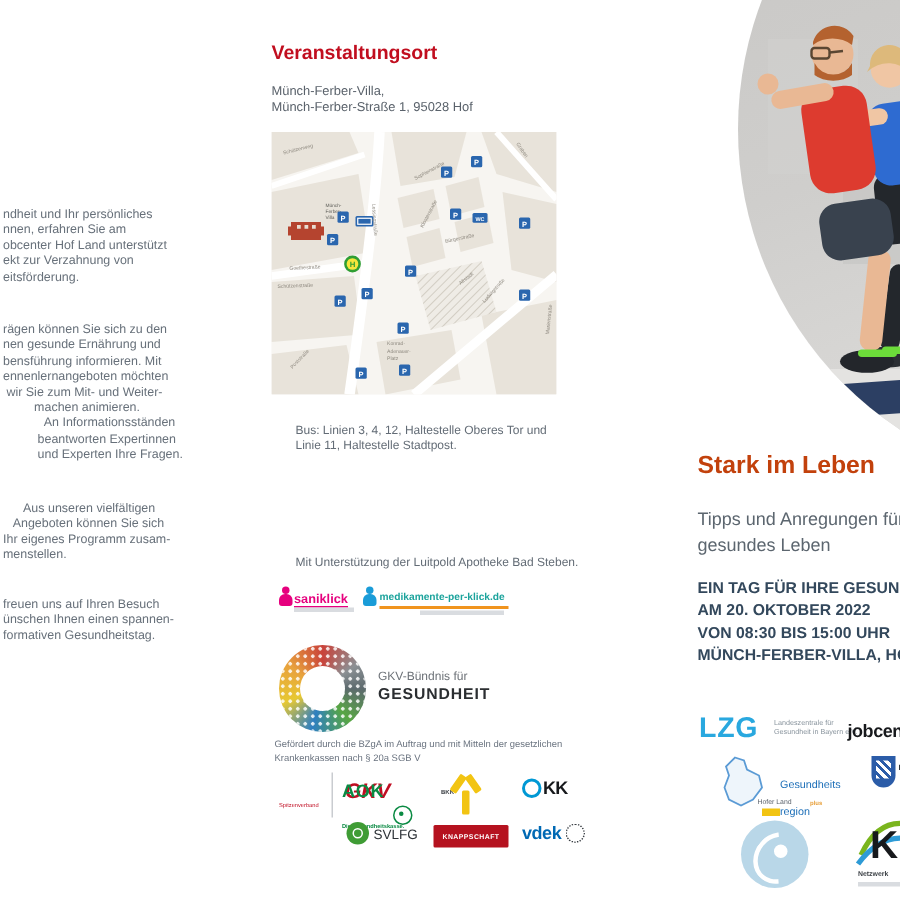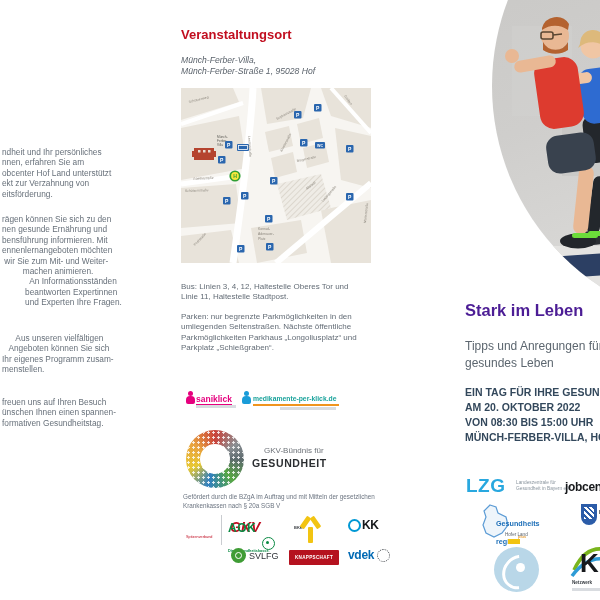--- a/index.html
+++ b/index.html
@@ -8,22 +8,22 @@
   .abs{position:absolute;}
   .pre{white-space:pre-line;}
 
   
   .lp{font-size:8.3px;line-height:10.4px;color:#67707a;white-space:pre;}
   .lp-quote{font-style:italic;color:#7b838c;font-size:8.6px;line-height:10.2px;}
   .lp-note{color:#c41425;}
 
   
   .venue-heading{font-size:13px;font-weight:bold;color:#c10e1f;}
-  .mid-body{font-size:8px;line-height:10.4px;color:#636c76;}
-  .mid-addr{font-size:8.6px;line-height:10.6px;color:#5a626b;font-style:italic;}
+  .mid-body{font-size:8px;line-height:10.4px;color:#636c76;margin-left:16px;}
+  .mid-addr{font-size:8.6px;line-height:10.6px;color:#5a626b;}
 
   
   .map{left:181px;top:88px;width:190px;height:175px;background:#f7f5f1;}
   .map text{font-size:3.4px;fill:#8f8a80;}
   .map .pmark{font-size:5px;fill:#fff;font-weight:bold;}
   .map .wcmark{font-size:3.6px;fill:#fff;font-weight:bold;}
   .map .hmark{font-size:5.2px;fill:#2f9e33;font-weight:bold;}
   .map .villa{font-size:3.2px;fill:#5a5a55;}
   .map .platz{font-size:3.4px;fill:#8f8a80;}
 
@@ -65,48 +65,48 @@
   .vdek-txt{font-size:12px;font-weight:bold;color:#0069b4;letter-spacing:-0.3px;}
   .vdek-circ{width:11px;height:11px;border:1.6px dotted #3a3f44;border-radius:50%;}
   .vdiv{width:1px;height:30px;background:#c9ccd0;}
 
   
   .photo{left:492px;top:-154px;width:480px;height:480px;border-radius:50%;overflow:hidden;
     background:linear-gradient(160deg,#c6c5c3 0%,#cfcecc 45%,#dbdad8 75%,#e7e6e4 100%);}
   .badge{left:478px;top:171px;width:98px;height:98px;border-radius:50%;background:#ae1f2f;border:2px solid #fff;
     display:flex;align-items:center;justify-content:center;text-align:center;
     color:#fff;font-size:10.5px;font-weight:bold;line-height:13px;}
-  .cover-title{font-size:16.5px;font-weight:bold;color:#4c1d95;}
+  .cover-title{font-size:16.5px;font-weight:bold;color:#c2410c;}
   .cover-sub{font-size:12px;line-height:16.5px;color:#5c666f;}
   .cover-details{font-size:10.5px;line-height:15px;font-weight:bold;color:#33485c;}
 
   
   .lzg-txt{font-size:19px;font-weight:bold;color:#29a8df;letter-spacing:.5px;}
   .lzg-sub{font-size:4.8px;line-height:6px;color:#8a959e;}
   .jobcenter-txt{font-size:12px;font-weight:bold;color:#17191c;letter-spacing:-0.3px;}
-  .greg-1{font-size:7.2px;font-weight:bold;color:#1d6fb8;}
+  .greg-1{font-size:7.2px;font-weight:normal;color:#1d6fb8;margin-left:24px;}
   .greg-plus{font-size:4px;color:#e8a13d;font-weight:bold;vertical-align:super;}
   .greg-sub{font-size:4.6px;color:#5a626b;}
   .shield{width:16px;height:21px;background:#2b5ca8;border-radius:0 0 8px 8px;position:relative;}
   .shield::after{content:"";position:absolute;left:3px;top:3px;width:10px;height:12px;
     background:repeating-linear-gradient(45deg,#fff 0 2px,#2b5ca8 2px 4px);}
   .lk-txt{font-size:5.2px;color:#2e3338;font-weight:bold;}
   .koki{width:45px;height:45px;border-radius:50%;background:#b9d7e8;position:relative;}
   .koki::before{content:"";position:absolute;left:9px;top:7px;width:26px;height:30px;border:3px solid #ffffff;
     border-radius:50%;border-top-color:transparent;border-right-color:transparent;transform:rotate(40deg);}
   .koki::after{content:"";position:absolute;left:22px;top:16px;width:9px;height:9px;border-radius:50%;background:#fff;}
   .netz-k{font-size:26px;font-weight:bold;color:#17191c;}
   .netz-sub{font-size:4.6px;color:#3a3f44;font-weight:bold;}
 </style>
 </head>
 <body>
 
 <div class="page">
 
-  <div class="abs lp" style="left:2px;top:147px;">ndheit und Ihr persönliches
+  <div class="abs lp" style="left:2px;top:137px;">ndheit und Ihr persönliches
 nnen, erfahren Sie am
 obcenter Hof Land unterstützt
 ekt zur Verzahnung von
 eitsförderung.</div>
   <div class="abs lp" style="left:2px;top:214px;">rägen können Sie sich zu den
 nen gesunde Ernährung und
 bensführung informieren. Mit
 ennenlernangeboten möchten
  wir Sie zum Mit- und Weiter-
          machen animieren.
@@ -258,24 +258,21 @@
         <text transform="translate(14,158) rotate(-46)">Poststraße</text>
         <text class="platz" x="77" y="142">Konrad-</text>
         <text class="platz" x="77" y="147">Adenauer-</text>
         <text class="platz" x="77" y="152">Platz</text>
       </g>
     </svg>
   </div>
 
   <div class="abs mid-body pre" style="left:181px;top:282px;">Bus: Linien 3, 4, 12, Haltestelle Oberes Tor und
 Linie 11, Haltestelle Stadtpost.</div>
-  <div class="abs mid-body pre" style="left:181px;top:312px;">Parken: nur begrenzte Parkmöglichkeiten in den
-umliegenden Seitenstraßen. Nächste öffentliche
-Parkmöglichkeiten Parkhaus „Longoliusplatz“ und
-Parkplatz „Schießgraben“.</div>
+  <div class="abs mid-body" style="left:181px;top:370px;">Mit Unterstützung der Luitpold Apotheke Bad Steben.</div>
 
   <div class="abs" style="left:182px;top:391px;width:54px;">
     <div class="figure-head abs" style="left:6px;top:0;background:#e6007e;"></div>
     <div class="figure-body abs" style="left:4px;top:5px;background:#e6007e;"></div>
     <span class="sani-txt abs" style="left:14px;top:3px;">saniklick</span>
     <div class="abs" style="left:14px;top:13px;width:36px;height:1px;background:#e6007e;"></div>
     <div class="abs tiny-sub" style="left:14px;top:14px;width:40px;height:3px;background:#d9dce0;"></div>
   </div>
   <div class="abs" style="left:240px;top:391px;width:100px;">
     <div class="figure-head abs" style="left:4px;top:0;background:#1a9cd8;"></div>
@@ -283,21 +280,21 @@
     <span class="mpk-txt abs" style="left:13px;top:4px;">medikamente-per-klick.de</span>
     <div class="abs" style="left:13px;top:13px;width:86px;height:1.5px;background:#f0941e;"></div>
     <div class="abs" style="left:40px;top:16px;width:56px;height:3px;background:#d9dce0;"></div>
   </div>
 
   <div class="abs" style="left:186px;top:430px;width:180px;height:60px;">
     <div class="gkvb-ring abs" style="left:0;top:0;">
       <div class="gkvb-dots"></div>
       <div class="gkvb-hole"></div>
     </div>
-    <div class="gkvb-l1 abs" style="left:78px;top:16px;">GKV-Bündnis für</div>
+    <div class="gkvb-l1 abs" style="left:66px;top:16px;">GKV-Bündnis für</div>
     <div class="gkvb-l2 abs" style="left:66px;top:27px;">GESUNDHEIT</div>
   </div>
 
   <div class="abs fund-note pre" style="left:183px;top:493px;">Gefördert durch die BZgA im Auftrag und mit Mitteln der gesetzlichen
 Krankenkassen nach § 20a SGB V</div>
 
   <div class="abs" style="left:186px;top:519px;">
     <div class="gkv-red">GKV</div>
     <div class="gkv-sub">Spitzenverband</div>
   </div>

